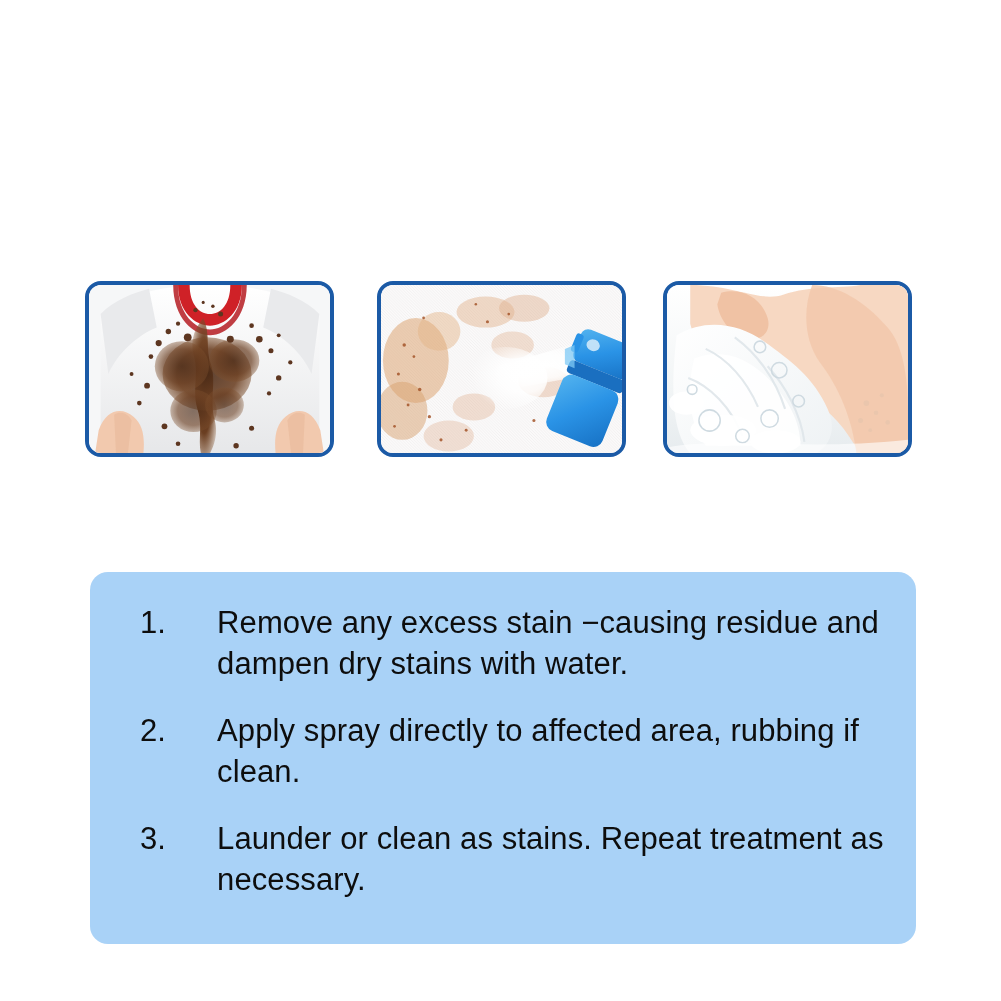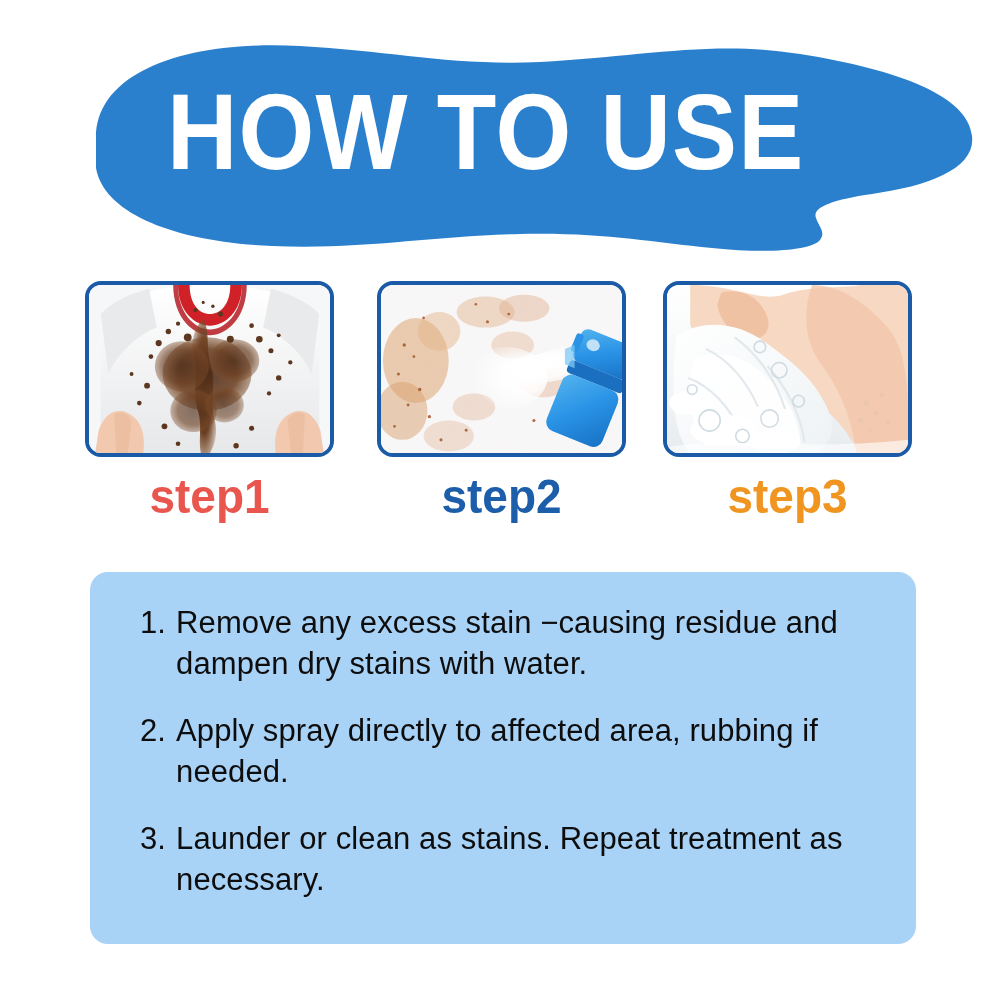--- a/index.html
+++ b/index.html
@@ -70,45 +70,27 @@
     display:flex;
     font-family:"Liberation Sans", sans-serif;
     font-size:31px;
     line-height:41px;
     color:#0d0d0d;
     margin-bottom:26px;
     letter-spacing:0.1px;
   }
   .ins-item:last-child { margin-bottom:0; }
   .ins-num { flex:0 0 auto; padding-left:22px; padding-right:10px; }
-  .ins-text { flex:1 1 auto; }
+  .ins-text { flex:1 1 auto;margin-left:41px; }
 </style>
 </head>
 <body>
 
 <div id="page">
 
-  <div class="banner-wrap">
-    <svg class="banner-svg" viewBox="0 0 1001 240" preserveAspectRatio="none">
-      <path d="M 96 120
-               C 96 52, 190 22, 300 28
-               C 392 33, 452 48, 540 44
-               C 640 39, 712 22, 800 36
-               C 900 52, 968 78, 972 118
-               C 976 150, 930 168, 872 176
-               C 830 182, 812 190, 816 200
-               C 819 209, 826 214, 820 222
-               C 812 232, 770 236, 712 230
-               C 650 224, 600 214, 520 216
-               C 432 218, 360 232, 272 228
-               C 176 224, 104 196, 96 150
-               Z" fill="#2a80cd"></path>
-    </svg>
-    <div class="banner-title">HOW TO USE</div>
-  </div>
 
   <div class="panels">
 
     <div class="panel p1">
       <svg class="panel-art" viewBox="0 0 249 176" preserveAspectRatio="xMidYMid slice">
         <defs>
           <radialGradient id="stainG" cx="50%" cy="50%" r="62%">
             <stop offset="0%" stop-color="#4a2a16"></stop>
             <stop offset="55%" stop-color="#6b3f22"></stop>
             <stop offset="100%" stop-color="#8a5a34" stop-opacity="0.25"></stop>
@@ -296,34 +278,29 @@
             <circle cx="222" cy="114" r="2.2"></circle>
           <circle cx="210" cy="150" r="2"></circle>
             <circle cx="228" cy="142" r="2.4"></circle>
         </g>
 
         <path d="M0 168 C60 156, 140 172, 249 160 L249 176 L0 176 Z" fill="#ffffff" opacity="0.6"></path>
       </svg>
     </div>
   </div>
 
-  <div class="captions">
-    <div class="caption c1">step1</div>
-    <div class="caption c2">step2</div>
-    <div class="caption c3">step3</div>
-  </div>
 
   <div class="instructions">
     <div class="ins-item">
       <span class="ins-num">1.</span>
       <span class="ins-text">Remove any excess stain −causing residue and dampen dry stains with water.</span>
     </div>
     <div class="ins-item">
       <span class="ins-num">2.</span>
-      <span class="ins-text">Apply spray directly to affected area, rubbing if needed.</span>
+      <span class="ins-text">Apply spray directly to affected area, rubbing if clean.</span>
     </div>
     <div class="ins-item">
       <span class="ins-num">3.</span>
       <span class="ins-text">Launder or clean as stains. Repeat treatment as necessary.</span>
     </div>
   </div>
 
 </div>
 
 </body></html>

